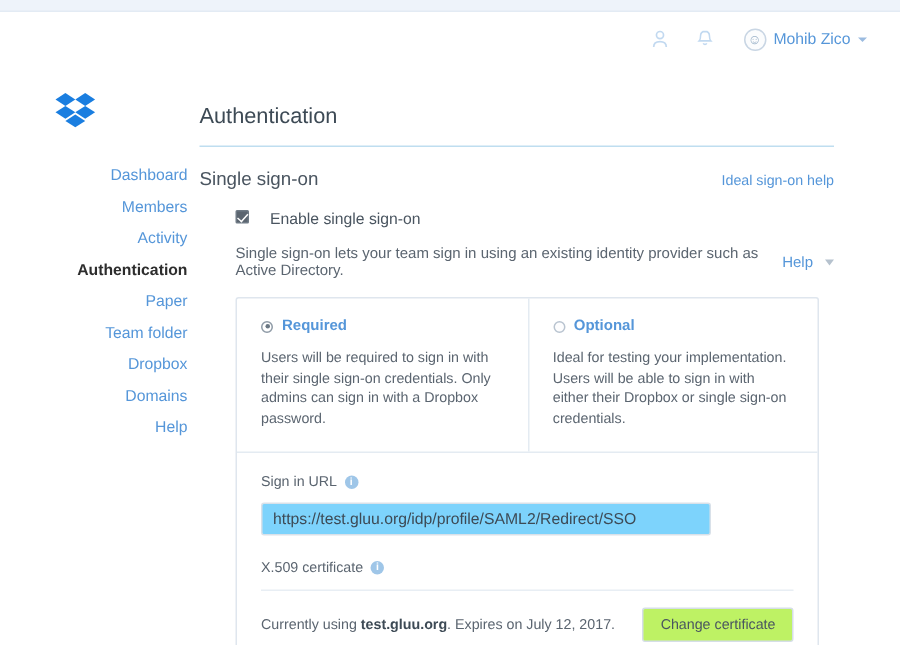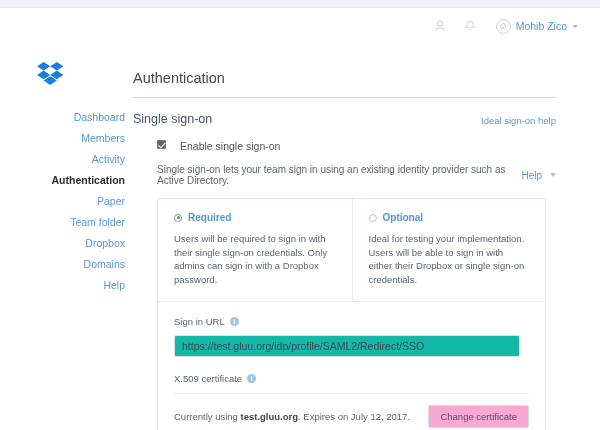--- a/index.html
+++ b/index.html
@@ -272,25 +272,25 @@
     border-radius: 50%;
     background: #9fc6e8;
     color: #ffffff;
     font-size: 7px;
     line-height: 9px;
     text-align: center;
     font-weight: bold;
     flex: 0 0 auto;
   }
   .text-input {
-    width: 346px;
+    width: 300px;
     height: 22px;
     border: 1px solid #d9e1e9;
     border-radius: 2px;
-    background: #14b8a6;
+    background: #7dd3fc;
     font-family: "Liberation Sans", sans-serif;
     font-size: 10.5px;
     color: #3d4a55;
     padding: 0 7px;
     outline: none;
   }
 
   .cert-block { padding: 12px 16px 0 16px; }
   .cert-rule {
     height: 1px;
@@ -305,21 +305,21 @@
   }
   .cert-text {
     font-size: 9.5px;
     color: #5b6570;
   }
   .cert-text b { color: #3d4a55; }
   .btn {
     font-family: "Liberation Sans", sans-serif;
     font-size: 9.5px;
     color: #4a5560;
-    background: #f9a8d4;
+    background: #bef264;
     border: 1px solid #d5dee7;
     border-radius: 2px;
     padding: 5px 11px;
     cursor: pointer;
     white-space: nowrap;
   }
 </style>
 </head>
 <body>
 

